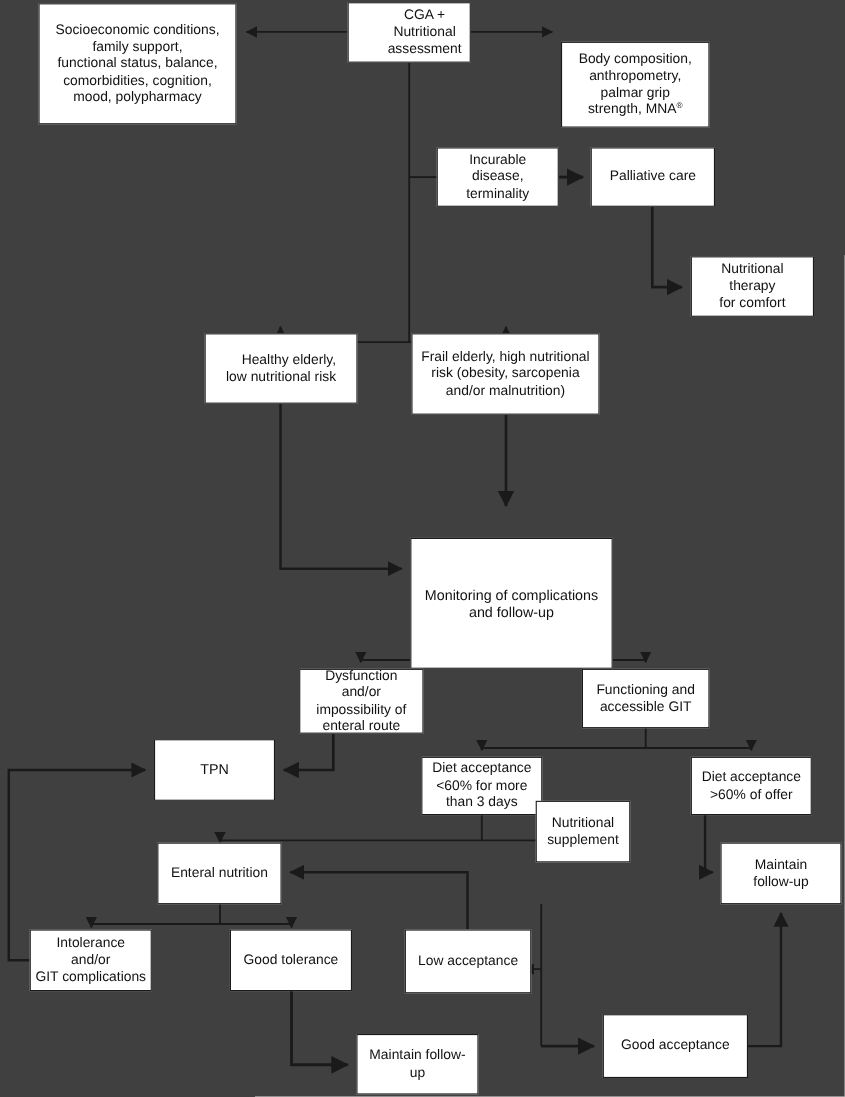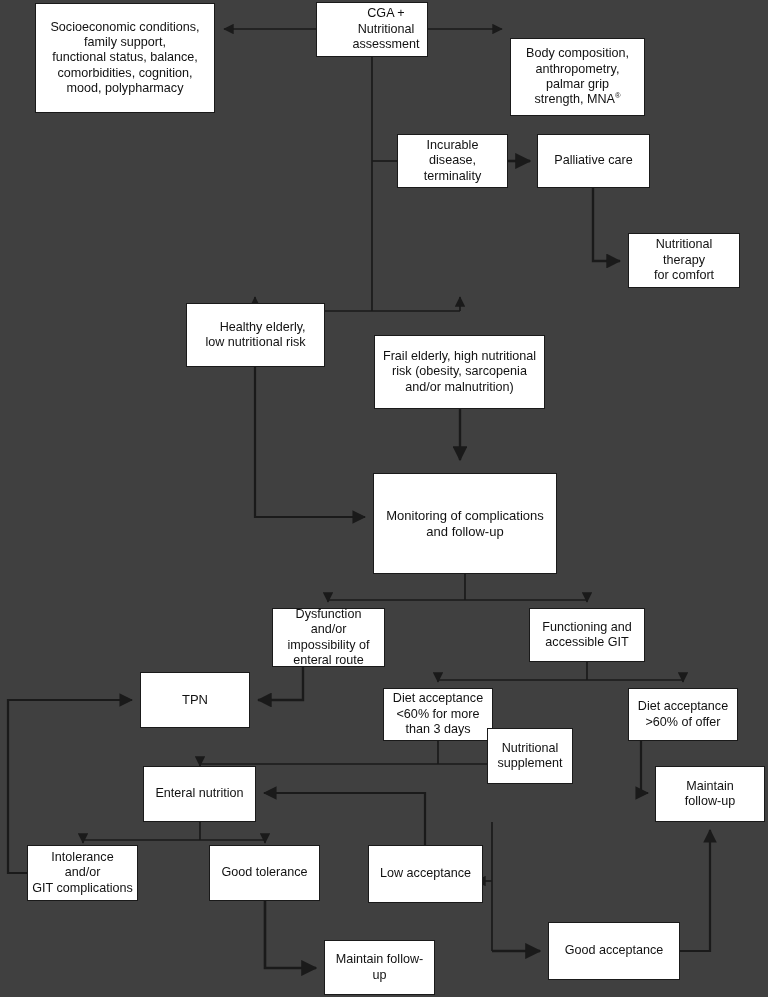--- a/index.html
+++ b/index.html
@@ -161,27 +161,27 @@
   <div class="node f125" style="left:628px; top:233px; width:112px; height:55px;">
     <span class="label">Nutritional therapy
 for comfort</span>
   </div>
 
   <div class="node f125" style="left:186px; top:303px; width:139px; height:64px;text-align:right;">
     <span class="label">Healthy elderly,
 low nutritional risk</span>
   </div>
 
-  <div class="node f125" style="left:374px; top:303px; width:171px; height:74px;margin-top:32px;">
+  <div class="node f125" style="left:374px; top:303px; width:171px; height:74px;">
     <span class="label">Frail elderly, high nutritional
 risk (obesity, sarcopenia
 and/or malnutrition)</span>
   </div>
 
-  <div class="node f13" style="left:373px; top:473px; width:184px; height:101px;">
+  <div class="node f13" style="left:373px; top:489px; width:184px; height:119px;">
     <span class="label">Monitoring of complications
 and follow-up</span>
   </div>
 
   <div class="node f125" style="left:272px; top:608px; width:113px; height:59px;">
     <span class="label">Dysfunction and/or
 impossibility of
 enteral route</span>
   </div>
 

